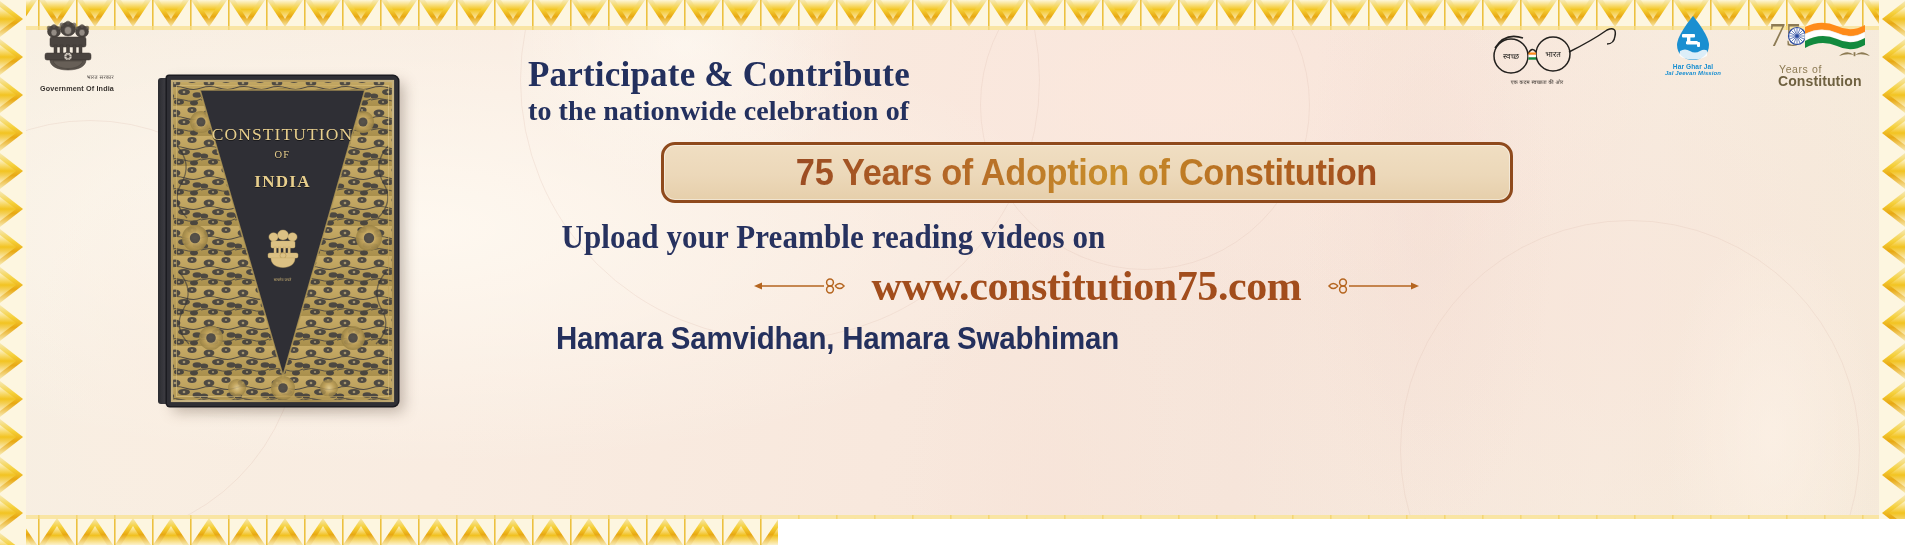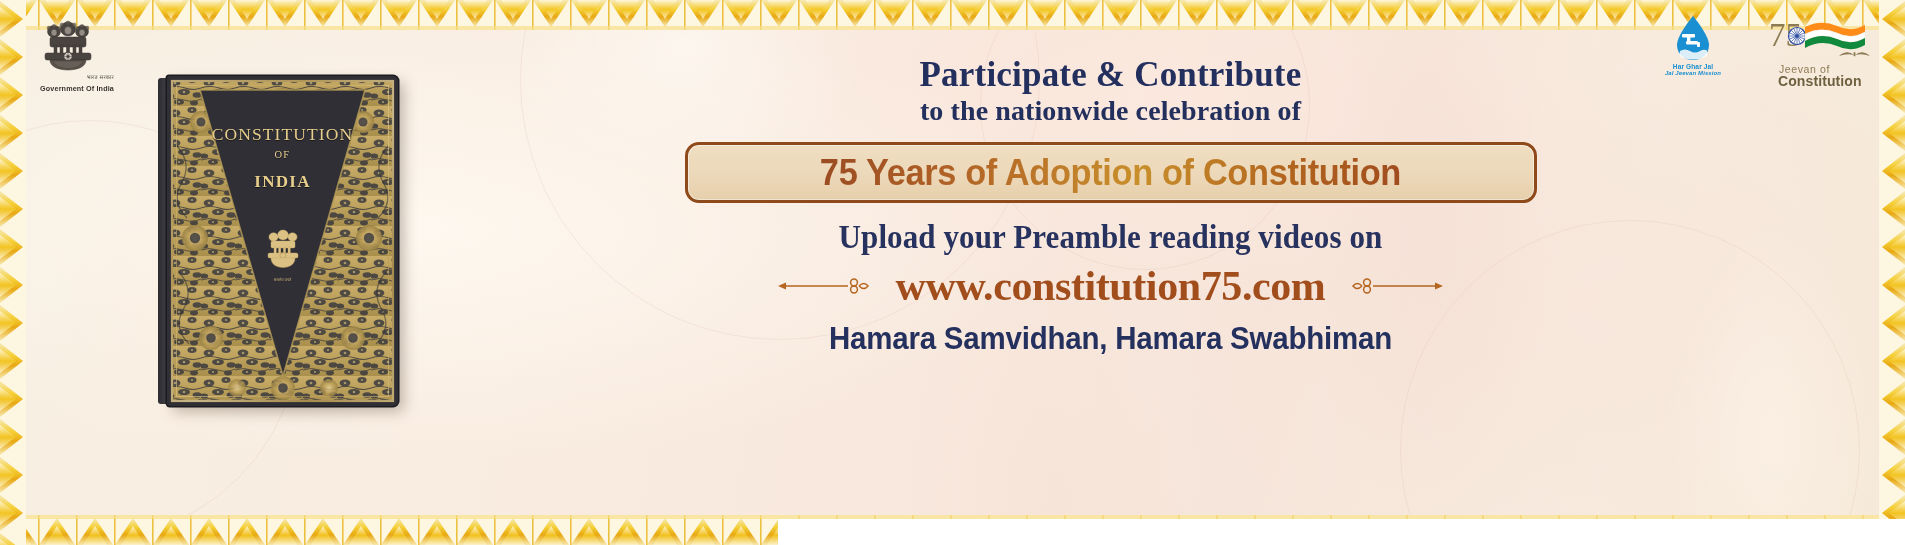--- a/index.html
+++ b/index.html
@@ -150,22 +150,21 @@
     margin-left:12px; margin-top:-1px;
   }
   #logo-75 .cap2 {
     font-family:"Liberation Sans", sans-serif; font-weight:bold;
     font-size:14px; color:#6f6140; letter-spacing:.1px;
     margin-left:11px; margin-top:-2px;
   }
 
   
   #copy {
-    position:absolute; left:576px; right:260px; top:56px;
-    text-align:center;
+    position:absolute; left:528px; right:260px; top:56px;
   }
   .h1 {
     font-family:"Liberation Serif", serif;
     font-weight:bold; color:#23305e;
     font-size:35px; line-height:1.07;
     letter-spacing:.2px;
   }
   .h1.l2 { font-size:28px; letter-spacing:.1px; margin-top:3px; }
 
   
@@ -458,20 +457,40 @@
             <path d="M8 30 C8 36 13 39.5 20 39.5 C27 39.5 32 36 32 30 Z"></path>
           </g>
         </svg>
         <div class="cap">सत्यमेव जयते</div>
       </div>
     </div>
   </div>
 
   <div id="logos">
 
+    <div class="logo" id="logo-swachh">
+      <svg width="130" height="66" viewBox="0 0 130 66">
+        <g fill="none" stroke="#23211e" stroke-width="1.5">
+          <circle cx="22" cy="42" r="17"></circle>
+          <circle cx="64" cy="40" r="17"></circle>
+          <path d="M39 40 Q43 32 47 38"></path>
+          <path d="M6 34 Q16 18 34 24"></path>
+          <path d="M80 38 Q104 26 118 16 Q128 12 126 22 Q125 30 118 30"></path>
+        </g>
+
+        <g>
+          <rect x="39.5" y="38.5" width="7.5" height="2.4" fill="#ff8b19"></rect>
+          <rect x="39.5" y="40.9" width="7.5" height="2.4" fill="#ffffff" stroke="#c9c4bc" stroke-width=".3"></rect>
+          <rect x="39.5" y="43.3" width="7.5" height="2.4" fill="#128a3e"></rect>
+        </g>
+        <text x="22" y="44.5" font-family="DejaVu Sans, sans-serif" font-size="8" fill="#23211e" text-anchor="middle">स्वच्छ</text>
+        <text x="64" y="42.5" font-family="DejaVu Sans, sans-serif" font-size="8" fill="#23211e" text-anchor="middle">भारत</text>
+      </svg>
+      <div class="cap">एक कदम स्वच्छता की ओर</div>
+    </div>
 
     <div class="logo" id="logo-jal">
       <svg width="40" height="48" viewBox="0 0 40 48" style="display:block;margin:0 auto;">
         <path d="M20 2 C20 2 36 21 36 31 C36 40.3 28.8 46 20 46 C11.2 46 4 40.3 4 31 C4 21 20 2 20 2 Z" fill="#1a8fd1"></path>
         <g fill="#ffffff">
           <rect x="9" y="20" width="13" height="3.4" rx="1"></rect>
           <rect x="14" y="20" width="3.4" height="9" rx="1"></rect>
           <rect x="13" y="27" width="12" height="3.6" rx="1.4"></rect>
           <rect x="24" y="28" width="3" height="5" rx="1"></rect>
         </g>
@@ -506,21 +525,21 @@
         <path d="M38 13 Q54 5 70 12 Q84 19 98 11 L98 18 Q84 26 70 19 Q54 12 38 20 Z" fill="#ff8b19"></path>
         <path d="M38 20 Q54 12 70 19 Q84 26 98 18 L98 24 Q84 32 70 25 Q54 18 38 27 Z" fill="#ffffff" stroke="#e3ddd2" stroke-width=".4"></path>
         <path d="M38 27 Q54 18 70 25 Q84 32 98 24 L98 31 Q84 39 70 32 Q54 25 38 34 Z" fill="#128a3e"></path>
 
         <g transform="translate(72,36)">
           <path d="M0 6 Q8 -1 15 5 Q8 3 0 6 Z" fill="#8d7b54"></path>
           <path d="M16 5 Q23 -1 31 6 Q23 3 16 5 Z" fill="#8d7b54"></path>
           <rect x="14.6" y="2.2" width="1.8" height="4" fill="#8d7b54"></rect>
         </g>
       </svg>
-      <div class="cap1">Jeevan of</div>
+      <div class="cap1">Years of</div>
       <div class="cap2">Constitution</div>
     </div>
   </div>
 
   <div id="copy">
 
     <div class="h1">Participate &amp; Contribute</div>
     <div class="h1 l2">to the nationwide celebration of</div>
 
     <div id="pill">

